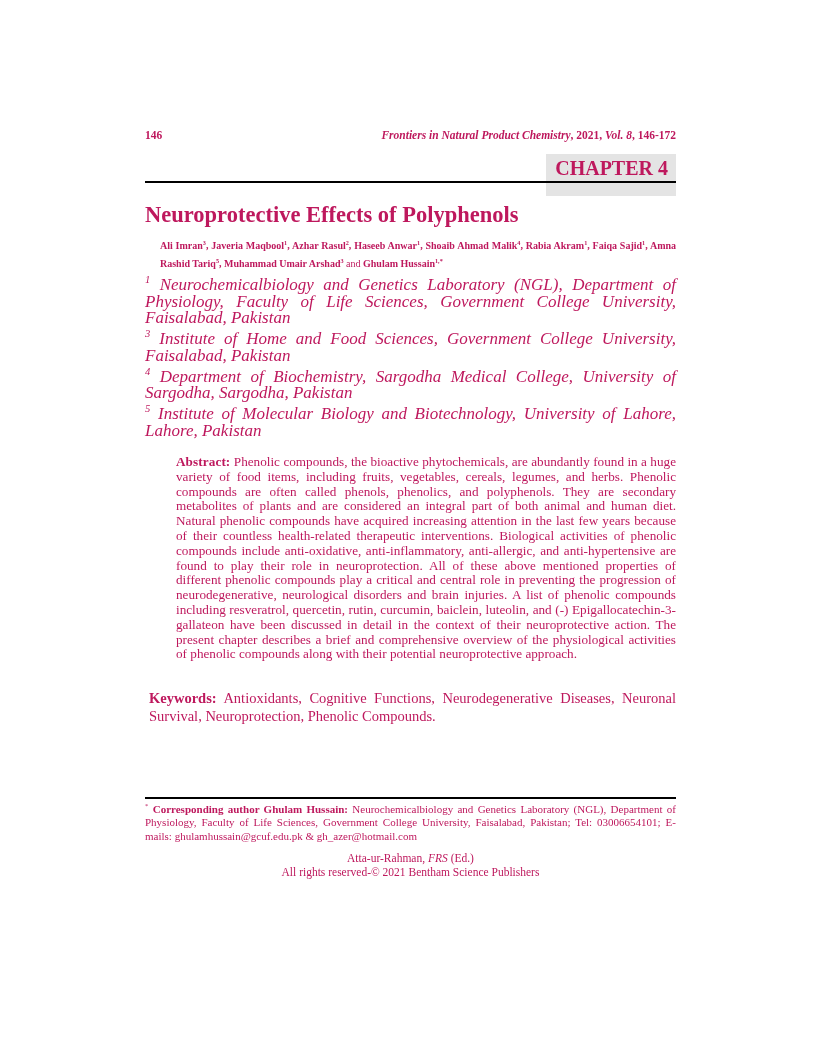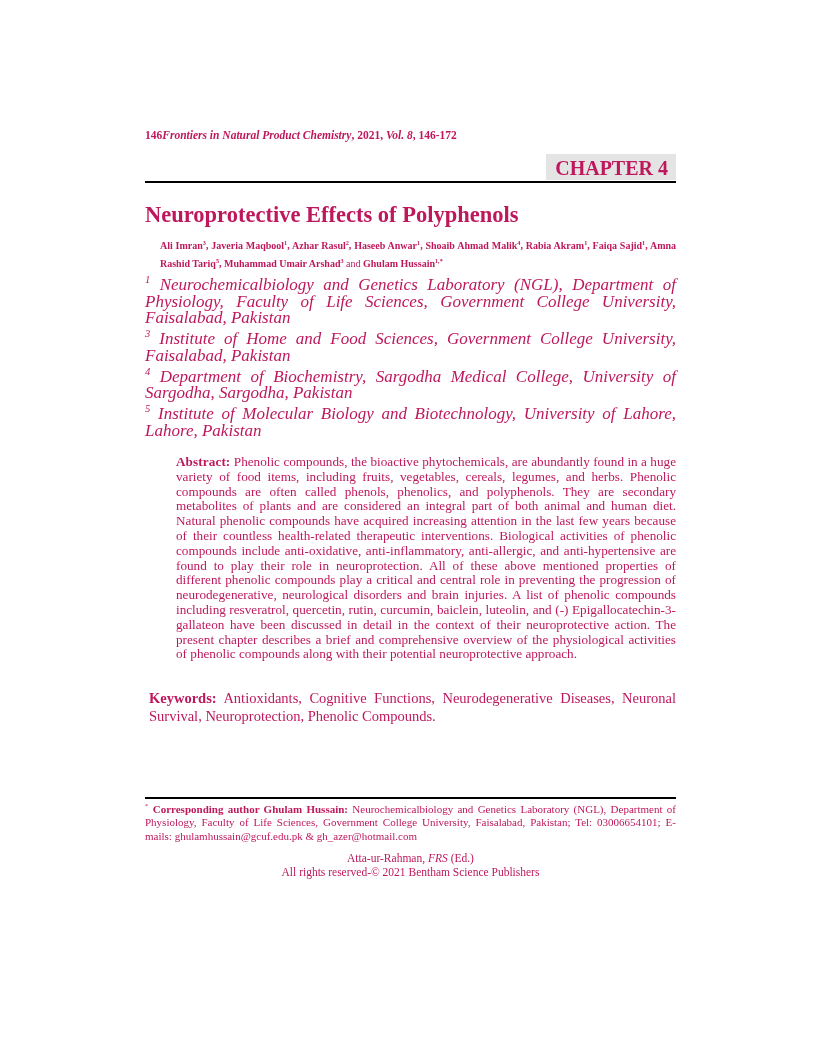--- a/index.html
+++ b/index.html
@@ -18,36 +18,36 @@
   sup { font-size: 62%; line-height: 0; }
 
   
   .header {
     display: flex;
     align-items: baseline;
     font-size: 11.5px;
     font-weight: bold;
     line-height: 14px;
   }
-  .running-head { flex: 1; text-align: left; }
+  .running-head { flex: 1; text-align: right; }
 
   
   .chapter-band {
     position: relative;
     text-align: right;
     margin-top: 12px;
     height: 34px;
   }
   .chapter-chip {
     display: inline-block;
     background: #e4e4e4;
     font-size: 20px;
     font-weight: bold;
     line-height: 24px;
-    padding: 2px 8px 0 9px;
+    padding: 2px 8px 16px 9px;
   }
   .chapter-rule {
     position: absolute;
     left: 0; right: 0;
     bottom: 5px;
     height: 2.5px;
     background: #000000;
   }
 
   .title {

